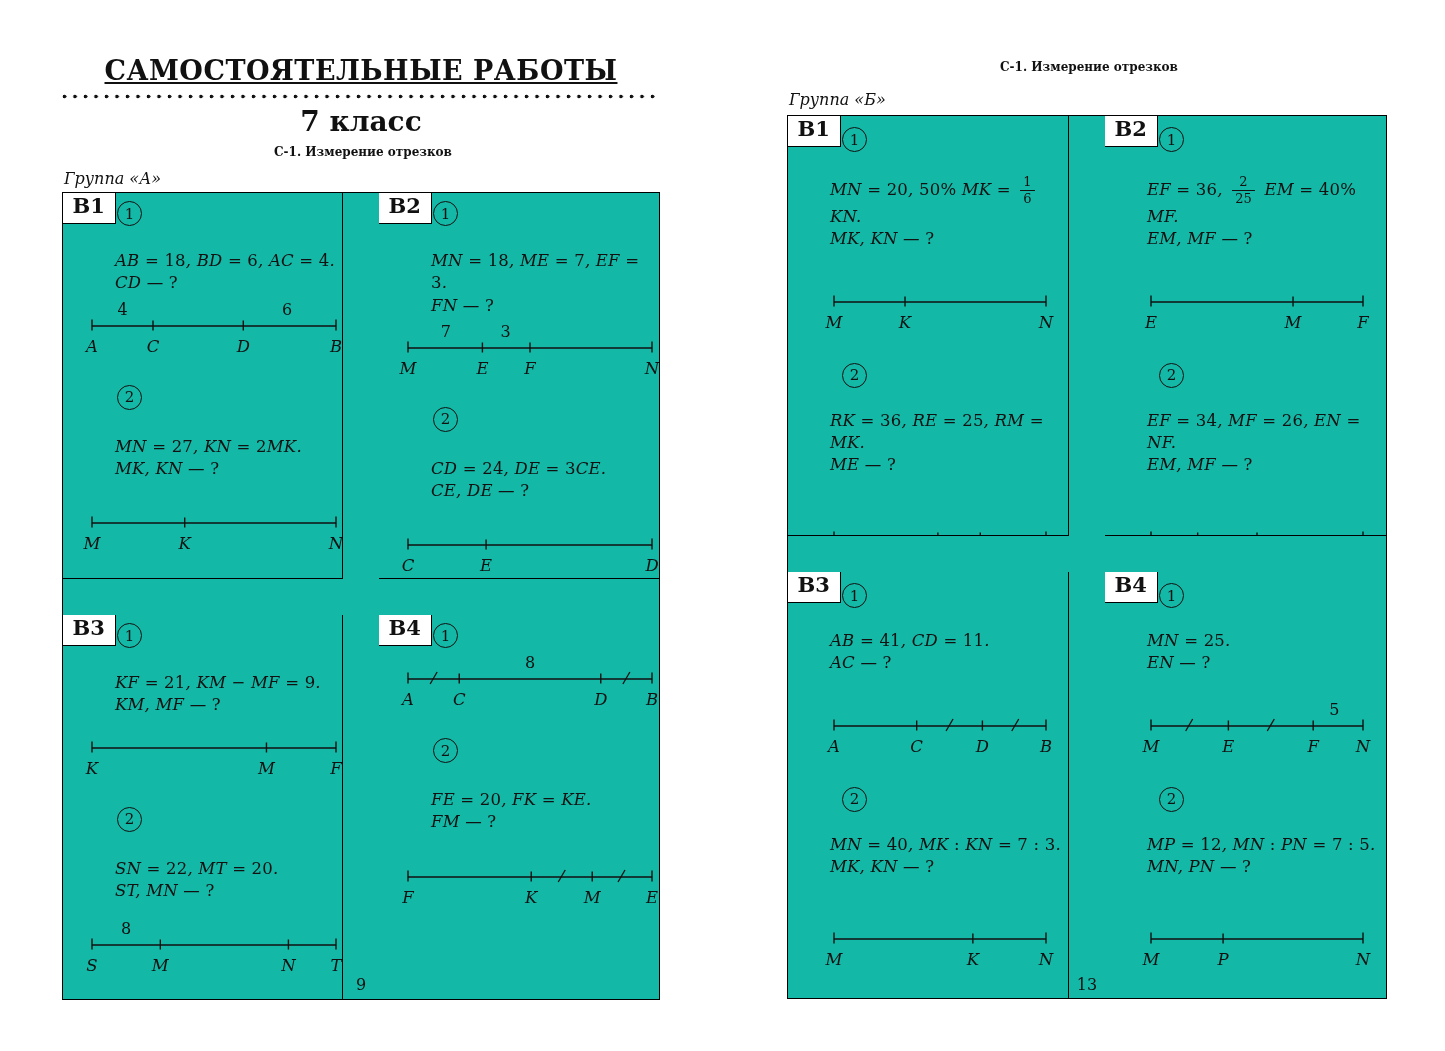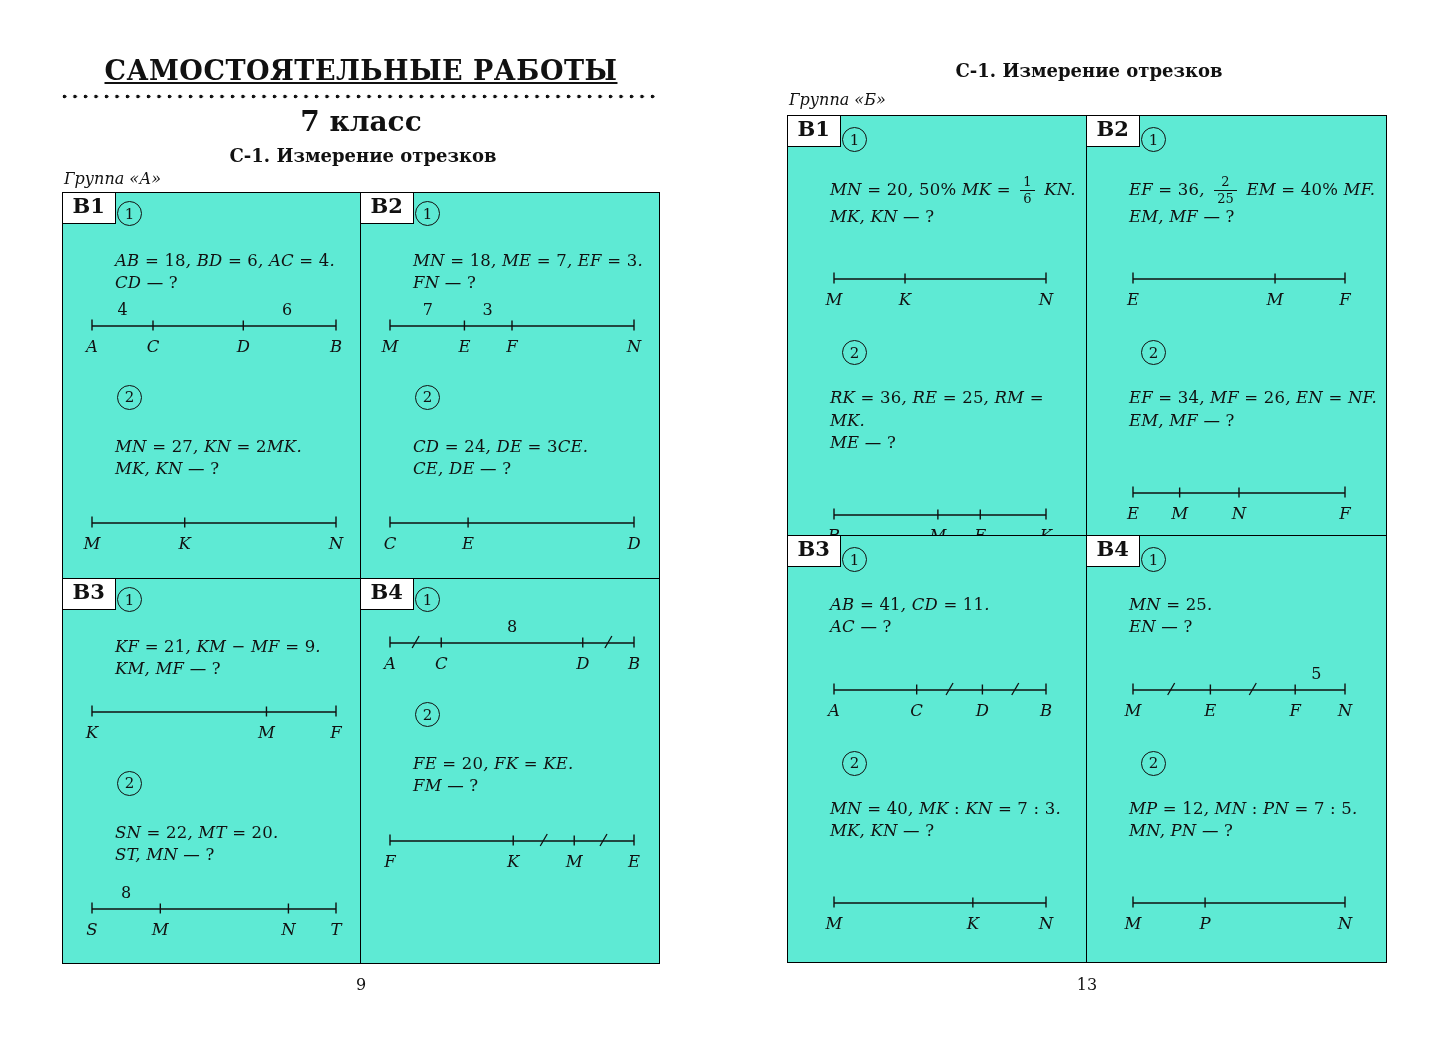--- a/index.html
+++ b/index.html
@@ -14,29 +14,29 @@
   #page-right{left:787px;top:60px;width:600px;height:945px;}
 
   .main-title{position:absolute;top:0;left:0;right:0;text-align:center;
     font-size:27px;font-weight:bold;letter-spacing:0.5px;white-space:nowrap;text-decoration:underline;}
   .dotted-rule{position:absolute;top:39px;left:0;right:0;height:5px;
     background-image:radial-gradient(circle at 2.5px 2.5px,#111 1.7px,transparent 2.1px);
     background-size:10.5px 5px;background-repeat:repeat-x;}
   .sub-title{position:absolute;top:50px;left:0;right:0;text-align:center;
     font-size:28px;font-weight:bold;}
   .section-title{position:absolute;left:4px;right:0;text-align:center;
-    font-size:18px;font-weight:bold;}
+    font-size:12px;font-weight:bold;}
   #page-left .section-title{top:90px;}
   #page-right .section-title{top:0;}
   .group-label{position:absolute;left:2px;font-style:italic;font-size:16px;}
   #page-left .group-label{top:114px;}
   #page-right .group-label{top:30px;}
 
   .grid{position:absolute;left:0;right:0;display:grid;
-    grid-template-columns:1fr 1fr;border:1.6px solid #000;background:#5eead4;}
+    grid-template-columns:1fr 1fr;border:1.6px solid #000;background:#14b8a6;gap:36px;}
   #grid-left{top:137px;grid-template-rows:386px 384px;}
   #grid-right{top:55px;grid-template-rows:420px 426px;}
   .cell{position:relative;border-right:1.6px solid #000;border-bottom:1.6px solid #000;overflow:hidden;}
   .cell:nth-child(2n){border-right:none;}
   .cell:nth-child(n+3){border-bottom:none;}
 
   .cell-label{position:absolute;top:-1.6px;left:-1.6px;background:#fff;
     border:1.6px solid #000;padding:1px 10px 3px;
     font-size:21px;font-weight:bold;line-height:1.25;}
 

